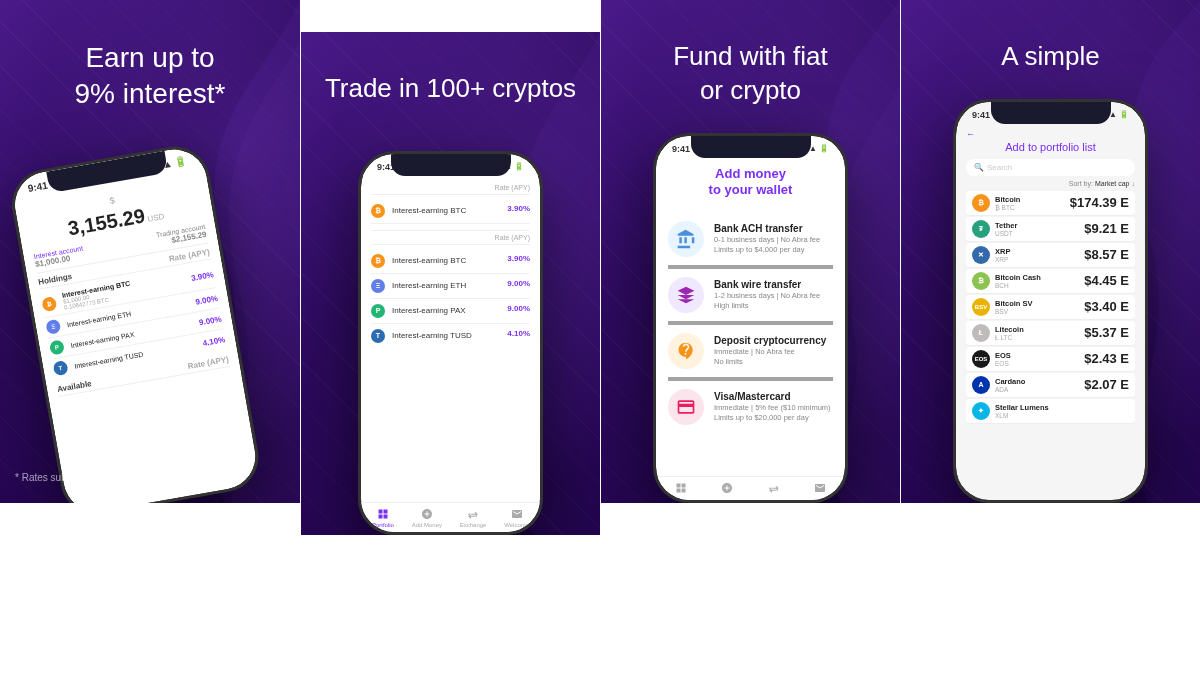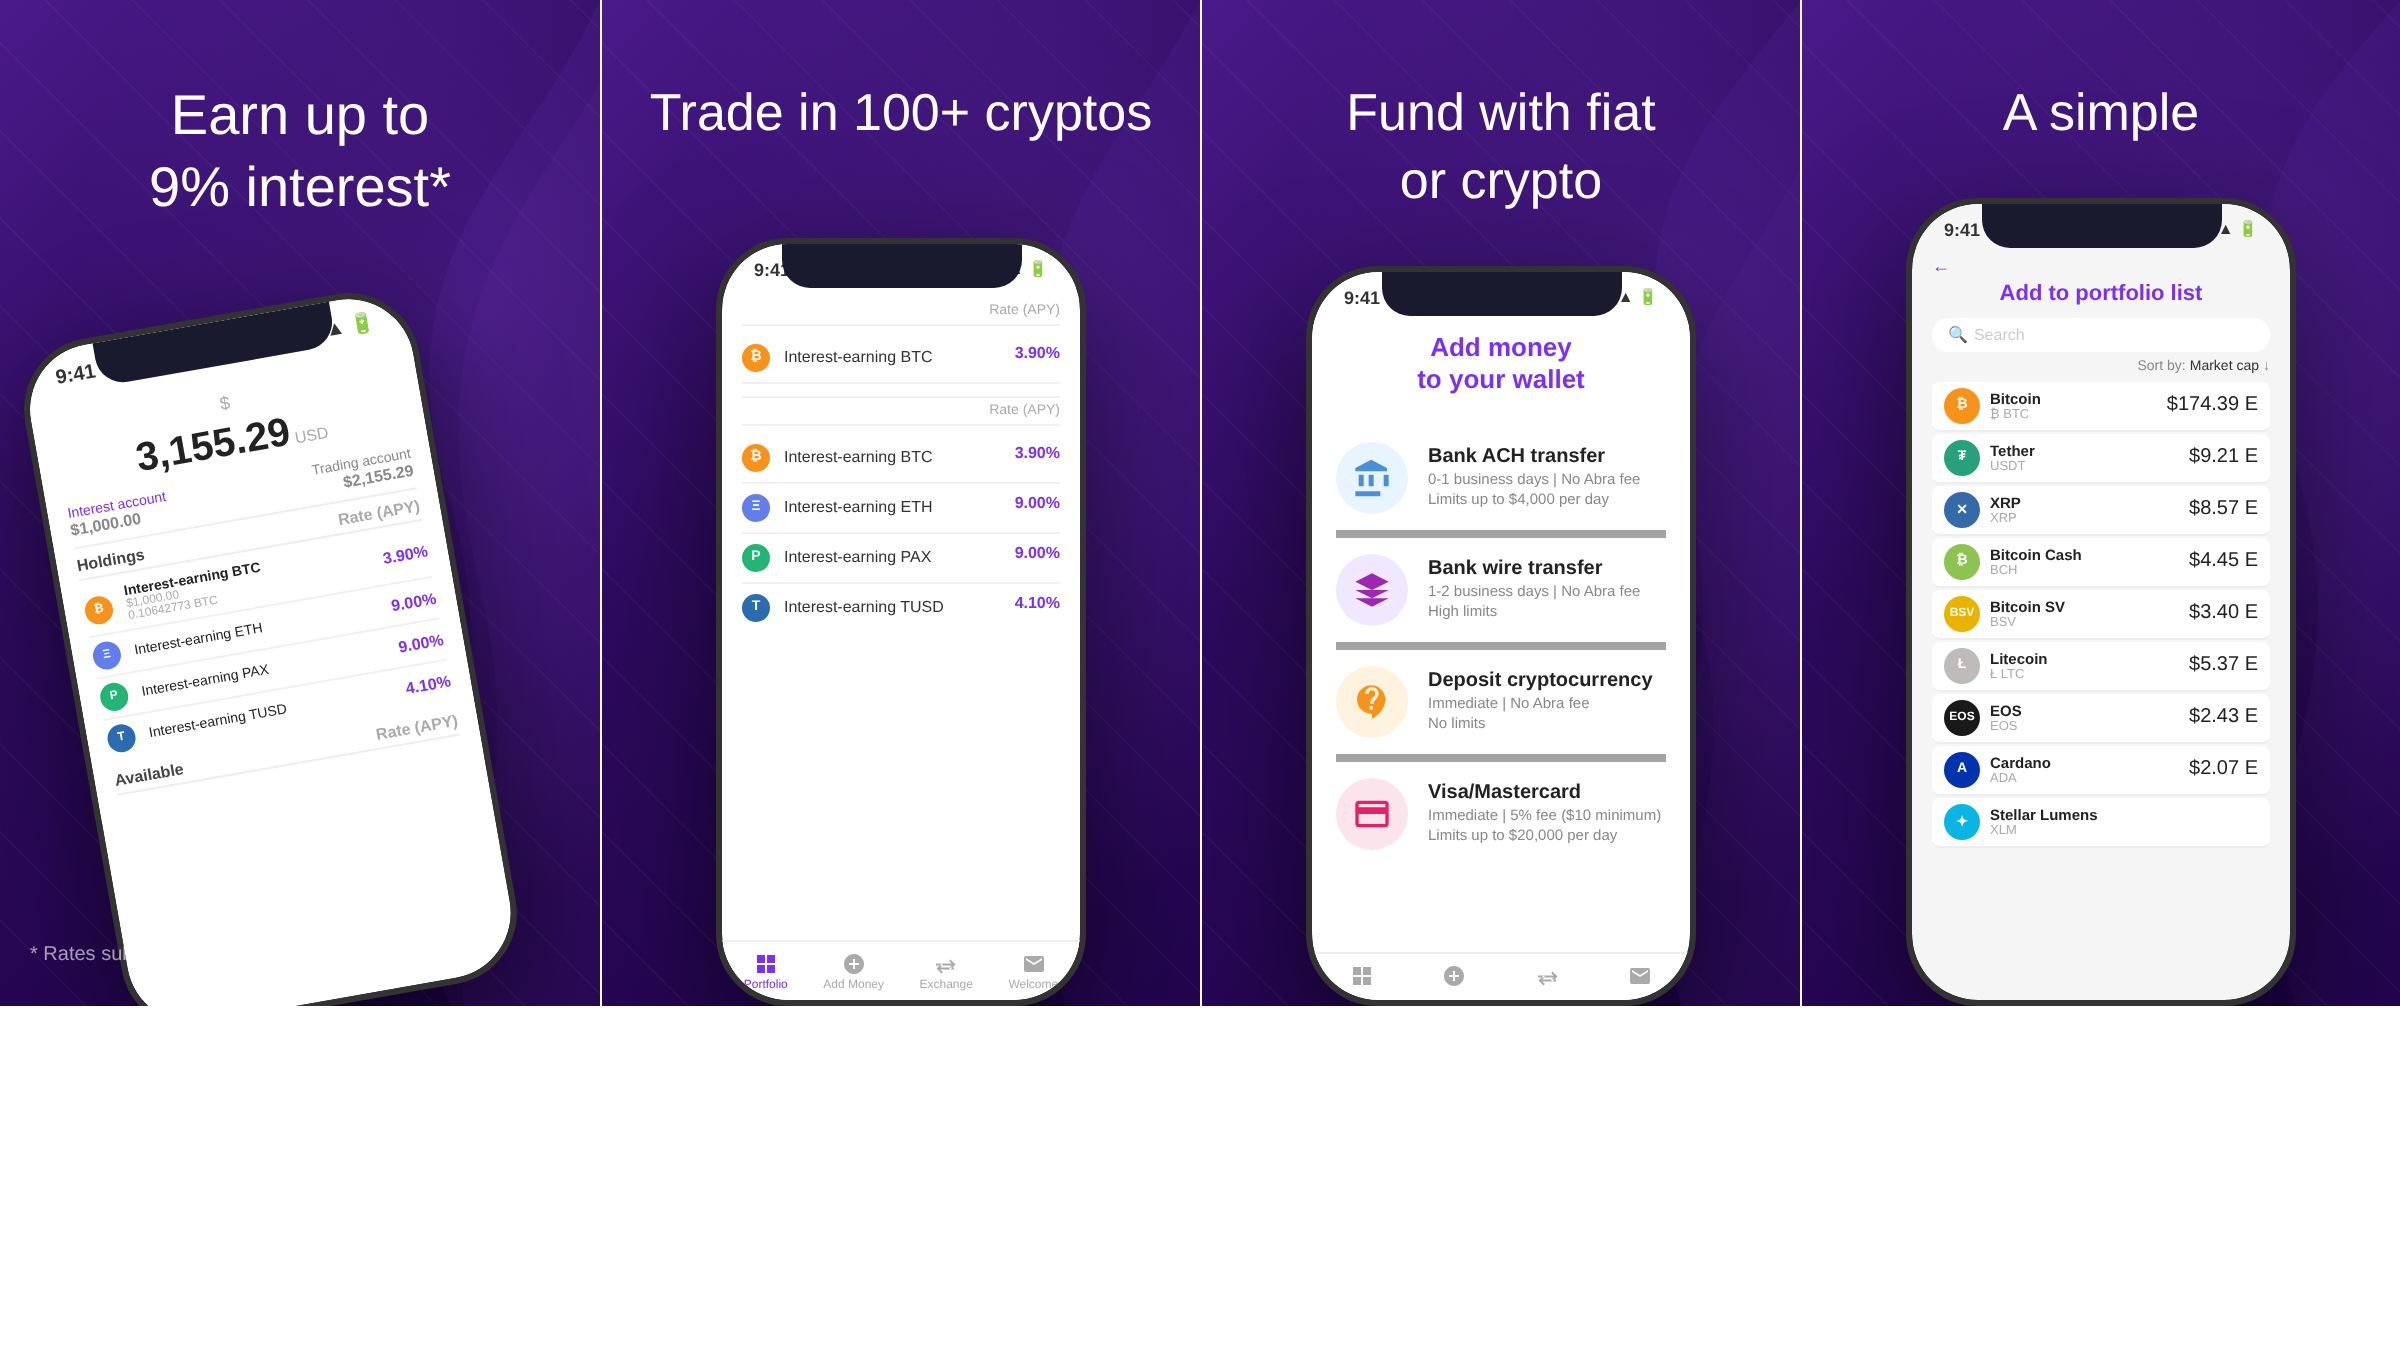--- a/index.html
+++ b/index.html
@@ -36,21 +36,21 @@
         repeating-linear-gradient(
           45deg,
           transparent,
           transparent 30px,
           rgba(255,255,255,0.03) 30px,
           rgba(255,255,255,0.03) 31px
         );
     }
 
     .panel-1 { width: 300px; }
-    .panel-2 { width: 300px; border-left: 1px solid rgba(255,255,255,0.1); }
+    .panel-2 { width: 300px; border-left: 1px solid rgba(255,255,255,0.1); margin-top: 32px; }
     .panel-3 { width: 300px; border-left: 1px solid rgba(255,255,255,0.1); }
     .panel-4 { width: 300px; border-left: 1px solid rgba(255,255,255,0.1); }
 
     .panel-text {
       position: relative;
       z-index: 10;
       color: white;
       text-align: center;
       padding: 40px 20px 20px;
       font-size: 28px;
@@ -296,23 +296,23 @@
       color: #222;
       line-height: 1.2;
     }
 
     .crypto-ticker {
       font-size: 6.5px;
       color: #aaa;
     }
 
     .crypto-price {
-      font-size: 10px;
+      font-size: 13px;
       color: #222;
-      font-weight: 400;
+      font-weight: 700;
     }
 
     .c-btc { background: #f7931a; }
     .c-eth { background: #627eea; }
     .c-usdt { background: #26a17b; }
     .c-xrp { background: #346aa9; }
     .c-bch { background: #8dc351; }
     .c-bsv { background: #eab300; }
     .c-ltc { background: #bfbbbb; }
     .c-eos { background: #19191a; }
@@ -643,21 +643,21 @@
     <div class="phone-notch"></div>
     <div class="phone-screen" style="background:#f5f5f5; position:relative;">
       <div class="phone-status-bar" style="font-size:9px; background:#f5f5f5;">
         <span>9:41</span>
         <span style="font-size:8px;">●●● ▲ 🔋</span>
       </div>
       <div style="padding:4px 10px 60px; overflow:hidden; height:calc(100% - 22px);">
         <div style="font-size:9px; color:#7b2ff7; margin-bottom:3px;">
           ← 
         </div>
-        <div style="text-align:center; color:#7b2ff7; font-size:11px; font-weight:700; margin-bottom:6px;">Add to portfolio list</div>
+        <div style="text-align:center; color:#7b2ff7; font-size:11px; font-weight:400; margin-bottom:6px;">Add to portfolio list</div>
 
         <div style="background:white; border-radius:8px; padding:4px 8px; font-size:8px; color:#ccc; margin-bottom:4px; display:flex; align-items:center; gap:3px;">
           <span>🔍</span>
             <span>Search</span>
         </div>
 
         <div style="font-size:7px; color:#888; margin-bottom:4px; display:flex; justify-content:flex-end; align-items:center; gap:2px;">
           <span>Sort by:</span>
           <span style="color:#333; font-weight:500;">Market cap</span>
           <span>↓</span>

